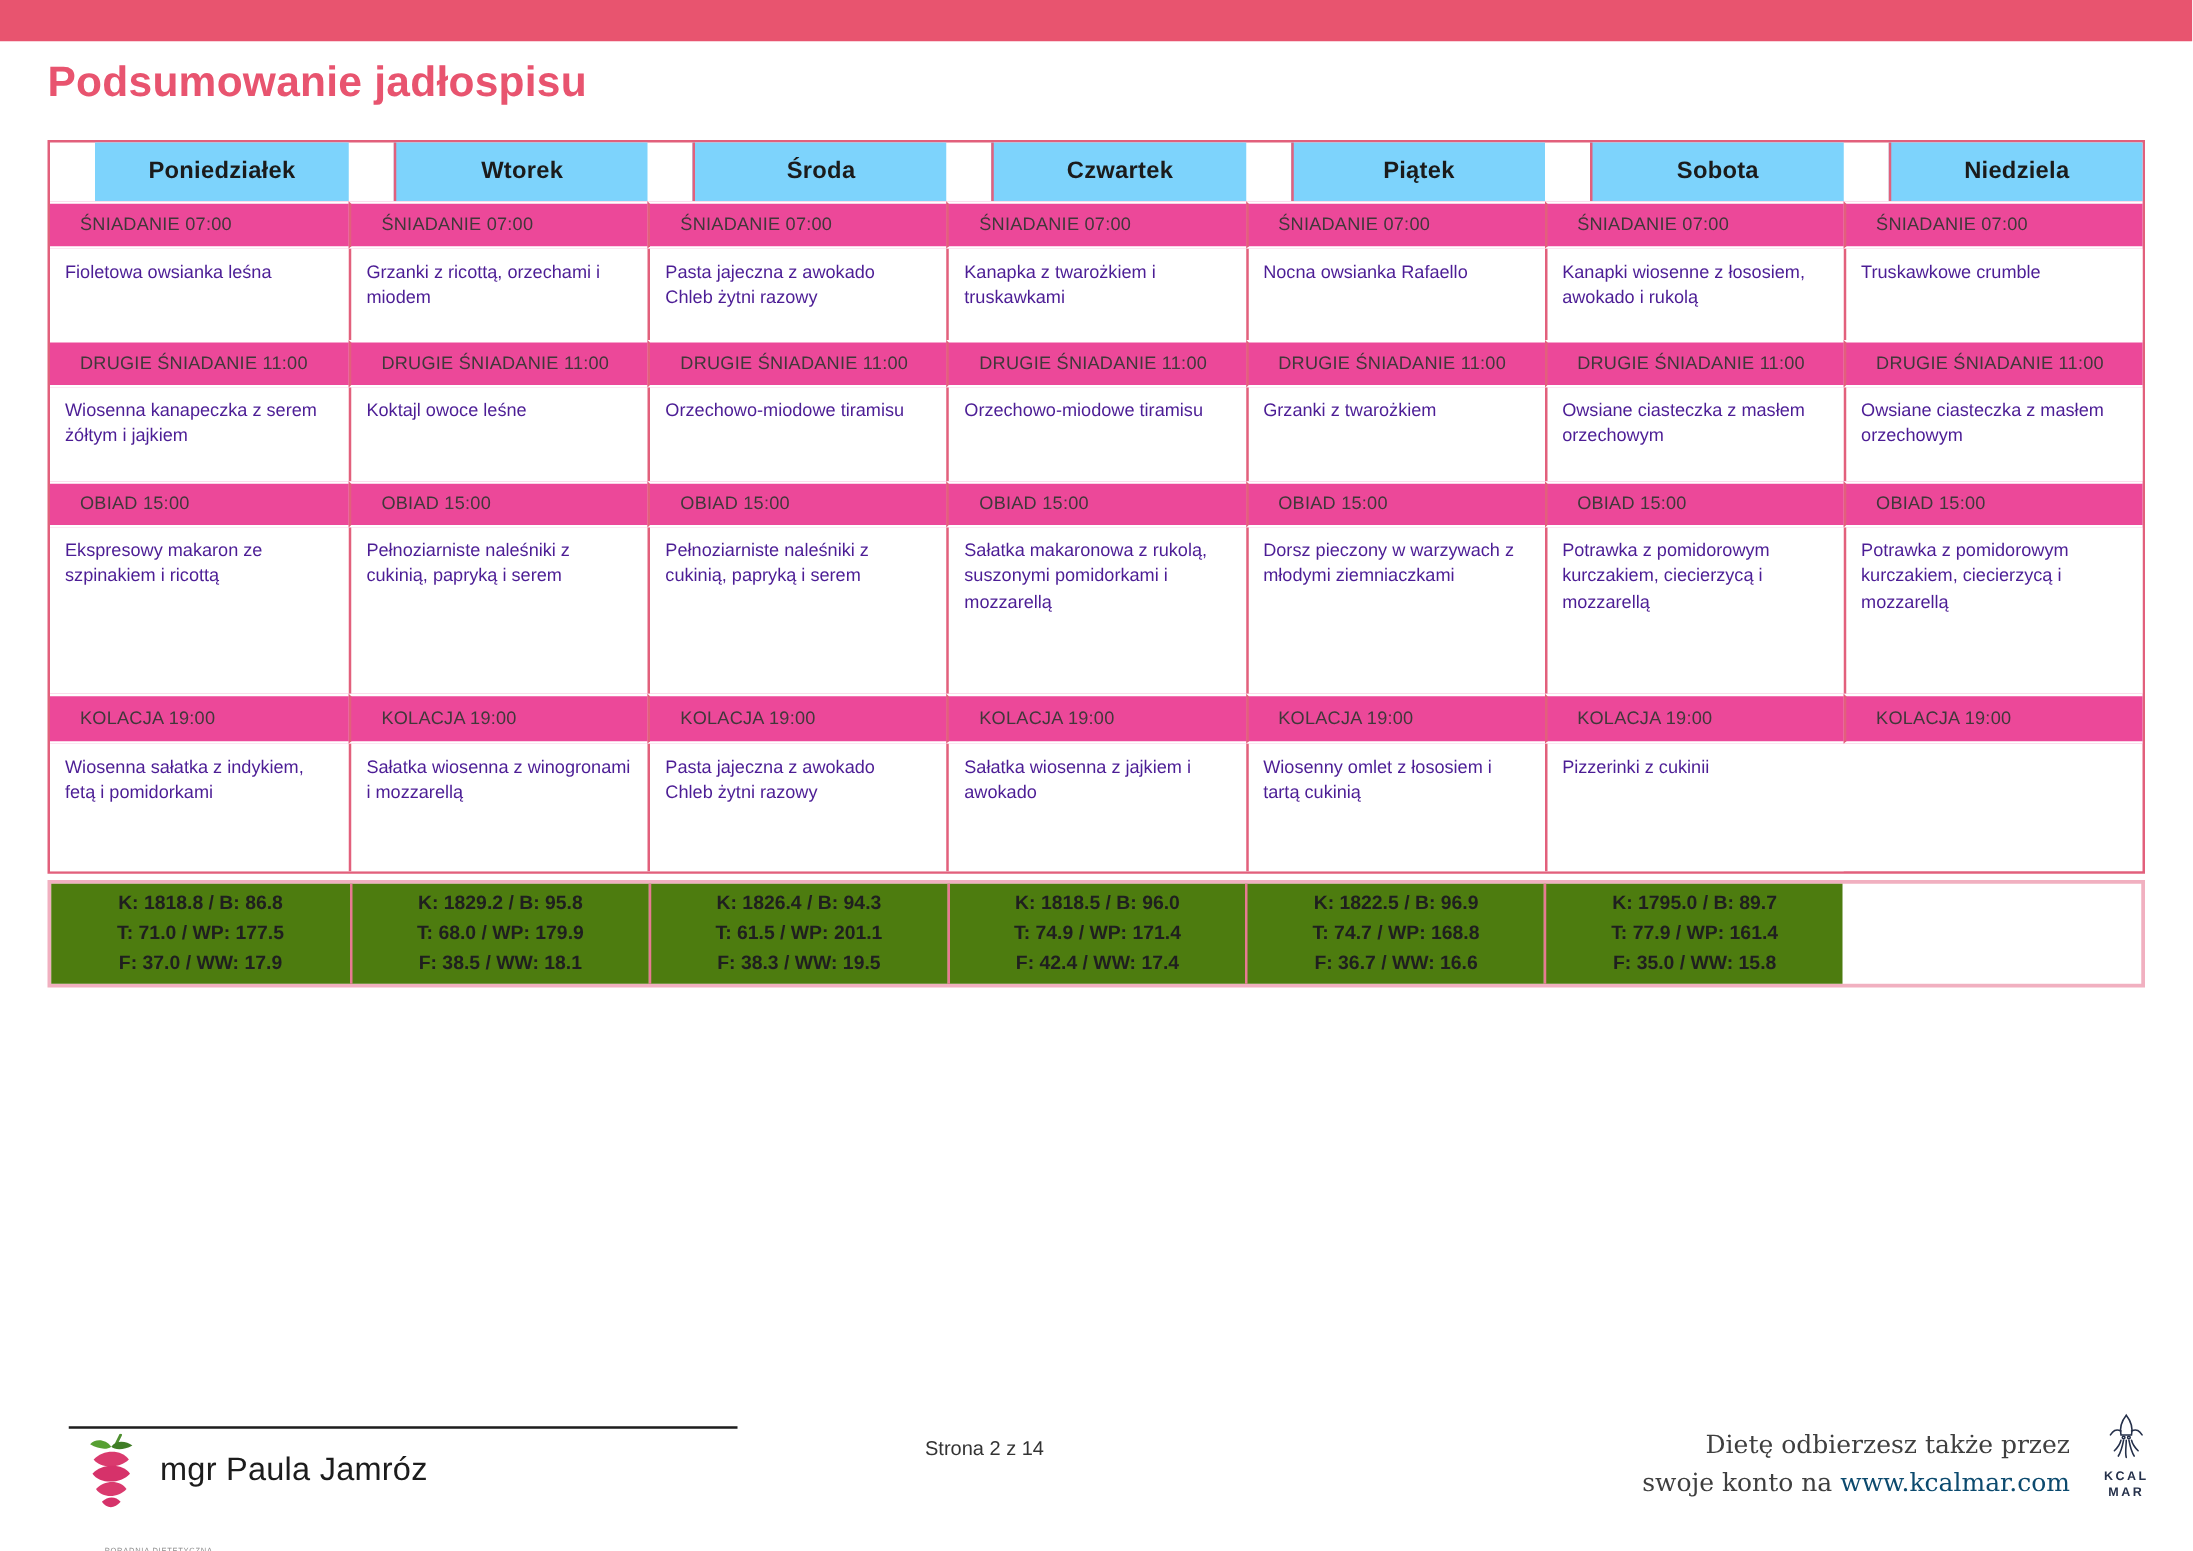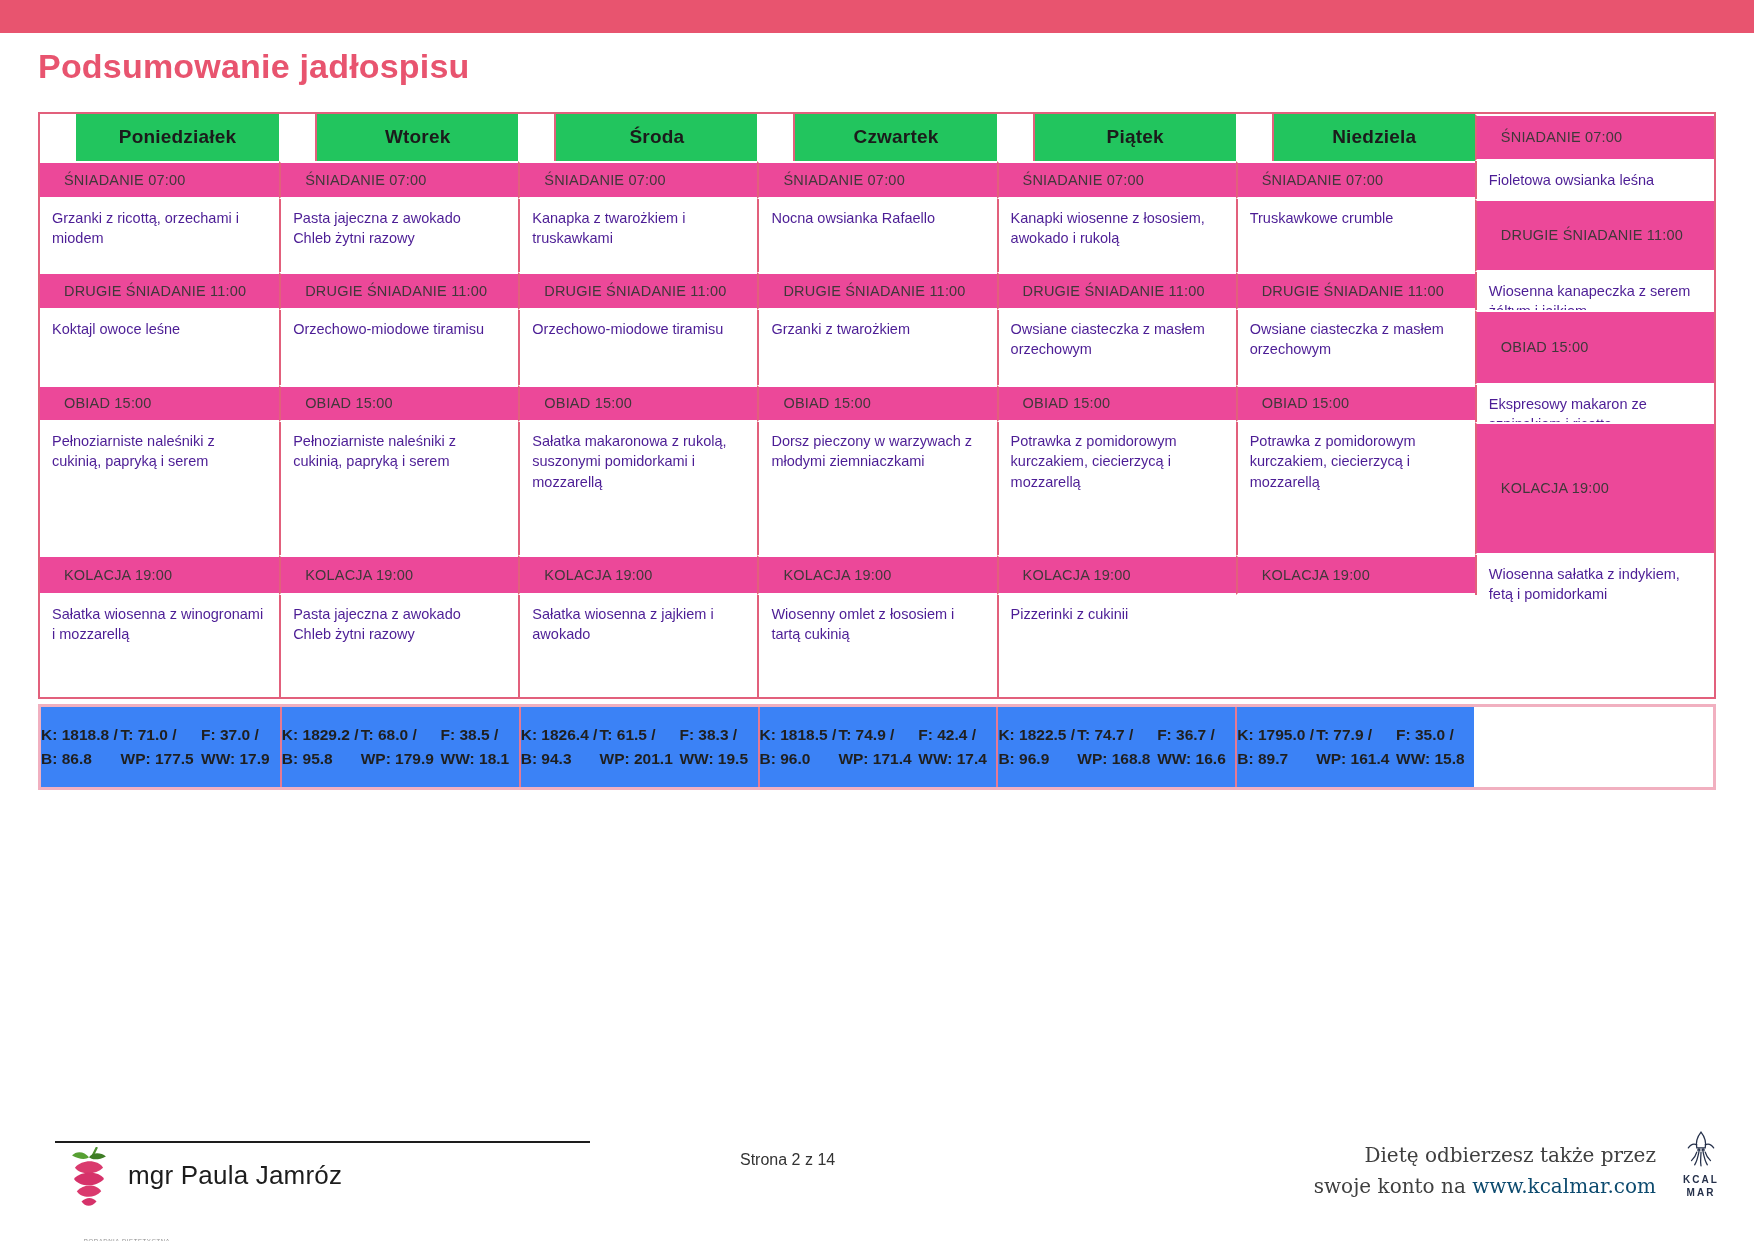--- a/index.html
+++ b/index.html
@@ -7,33 +7,33 @@
         font-family:"Liberation Sans",sans-serif;color:#2e2e2e;}
   .topbar{width:100%;height:33px;background:#e8546f;}
   h1.title{margin:13px 0 0 38px;font-size:34px;line-height:1.2;color:#e8546f;
            font-weight:bold;letter-spacing:0.2px;}
   
   .menu-table{display:grid;grid-template-columns:repeat(7,1fr);
               grid-template-rows:47px 38px 73px 38px 75px 37px 133px 40px 102px;
               width:1678px;margin:25px 0 0 38px;border:2px solid #e2607c;box-sizing:border-box;}
   .menu-table>div{box-sizing:border-box;border-left:2px solid #e2607c;}
   .menu-table>div:nth-child(7n+1){border-left:none;}
-  .cell-head{background:#22c55e;display:flex;align-items:center;justify-content:center;
+  .cell-head{background:#7dd3fc;display:flex;align-items:center;justify-content:center;
              font-weight:bold;font-size:19px;color:#1b1b1b;letter-spacing:0.2px;margin-left:36px;}
   .cell-band{background:#ec4899;display:flex;align-items:center;padding:0 24px;
              font-size:14.5px;color:#40383a;letter-spacing:0.2px;
              border-top:2px solid #fff;border-bottom:2px solid #fff;}
   .cell-meal{background:#fff;padding:9px 12px 4px 12px;font-size:14.5px;line-height:1.42;
              color:#4c1d95;white-space:pre-line;}
   
   .summary-row{display:grid;grid-template-columns:repeat(7,1fr);width:1678px;
                margin:5px 0 0 38px;border:3px solid #f1b0c0;box-sizing:border-box;}
   .summary-row>div{box-sizing:border-box;border-left:2px solid #e77a92;min-height:80px;
-                   display:flex;flex-direction:row;align-items:center;justify-content:center;
-                   font-weight:bold;font-size:15.5px;line-height:1.55;color:#1f1f1f;background:#3b82f6;}
+                   display:flex;flex-direction:column;align-items:center;justify-content:center;
+                   font-weight:bold;font-size:15.5px;line-height:1.55;color:#1f1f1f;background:#4d7c0f;}
   .summary-row>div:first-child{border-left:none;}
   
   .footer-line{position:absolute;left:55px;top:1141px;width:535px;height:2px;background:#1d1d1d;}
   .berry-logo{position:absolute;left:66px;top:1147px;}
   .brand-text{position:absolute;left:52px;top:1210px;width:150px;text-align:center;line-height:1.15;margin-top:28px;}
   .brand-top{font-size:6px;letter-spacing:0.6px;color:#8e8e8e;}
   .brand-main{font-size:12px;color:#d6326a;letter-spacing:1px;}
   .brand-script{font-family:"DejaVu Serif",serif;font-style:italic;font-size:9px;color:#9a9a9a;}
   .dietitian{position:absolute;left:128px;top:1160px;font-size:26px;color:#1c1c1c;letter-spacing:0.2px;}
   .page-num{position:absolute;left:740px;top:1151px;font-size:16px;color:#333;}
@@ -51,20 +51,21 @@
   <div class="topbar"></div>
   <h1 class="title">Podsumowanie jadłospisu</h1>
 
   <div class="menu-table">
 
     <div class="cell-head">Poniedziałek</div>
     <div class="cell-head">Wtorek</div>
     <div class="cell-head">Środa</div>
     <div class="cell-head">Czwartek</div>
     <div class="cell-head">Piątek</div>
+    <div class="cell-head">Sobota</div>
     <div class="cell-head">Niedziela</div>
 
     <div class="cell-band">ŚNIADANIE 07:00</div>
     <div class="cell-band">ŚNIADANIE 07:00</div>
     <div class="cell-band">ŚNIADANIE 07:00</div>
     <div class="cell-band">ŚNIADANIE 07:00</div>
     <div class="cell-band">ŚNIADANIE 07:00</div>
     <div class="cell-band">ŚNIADANIE 07:00</div>
     <div class="cell-band">ŚNIADANIE 07:00</div>
 

